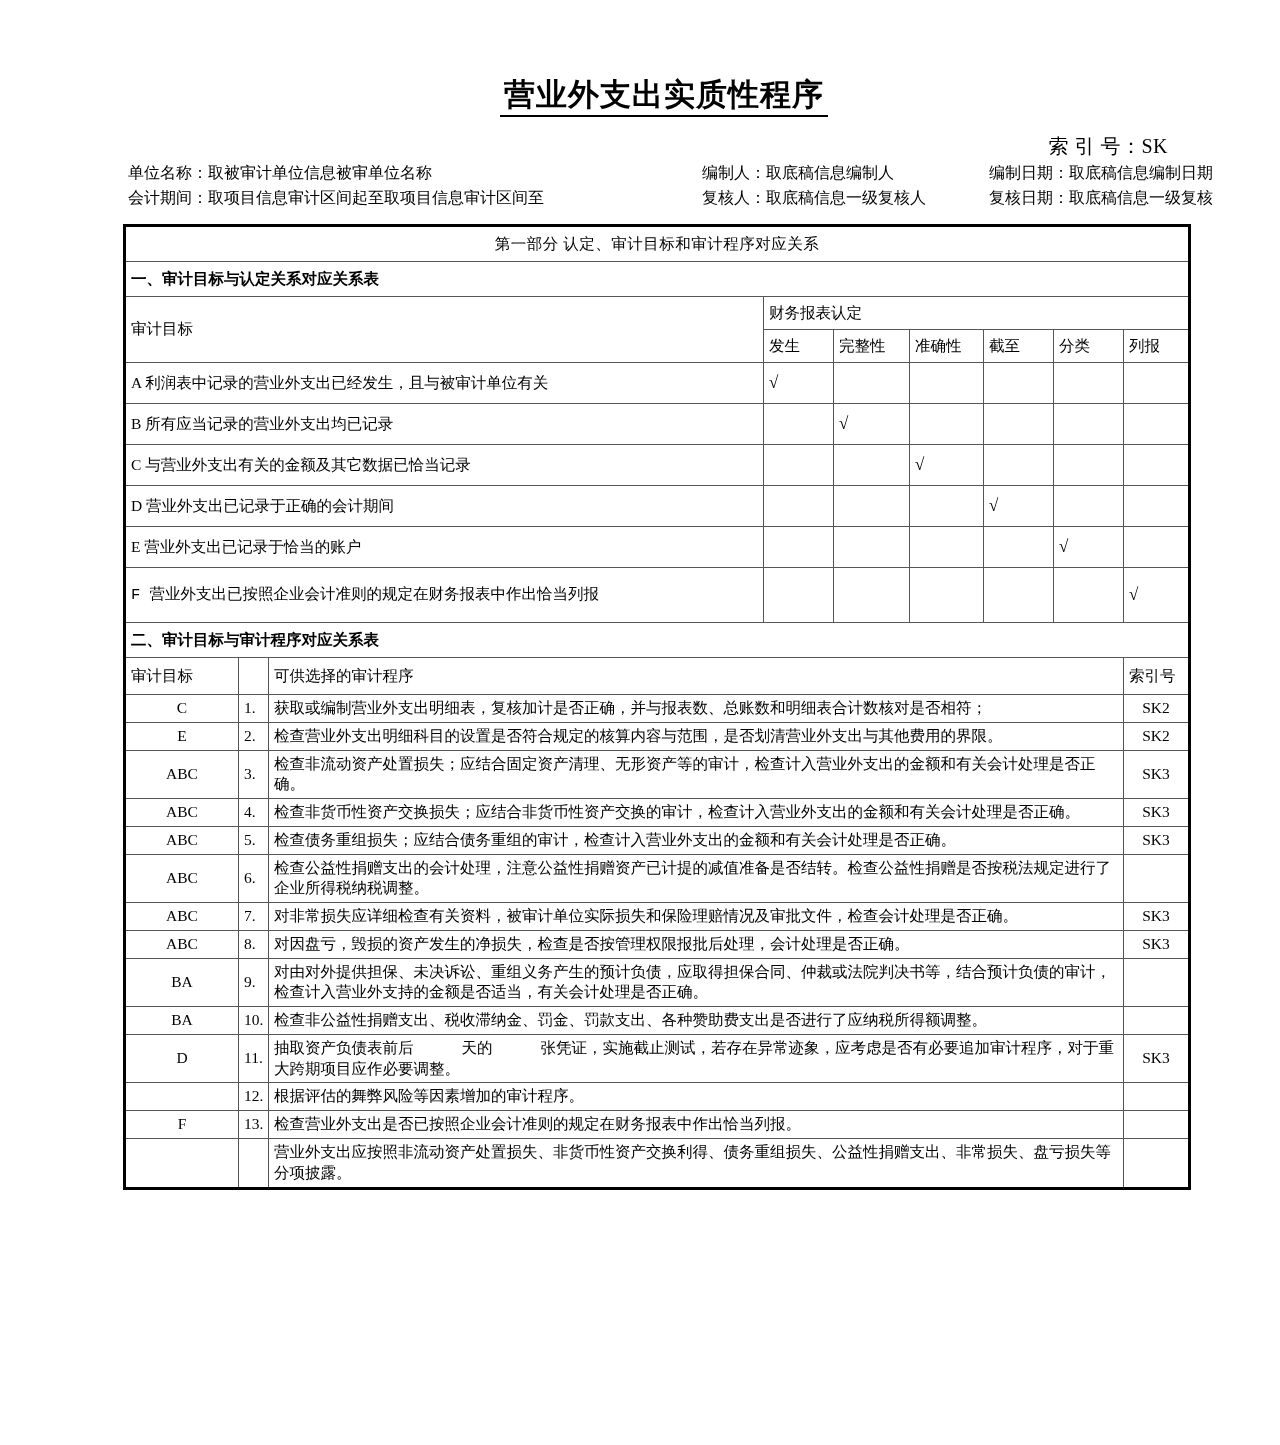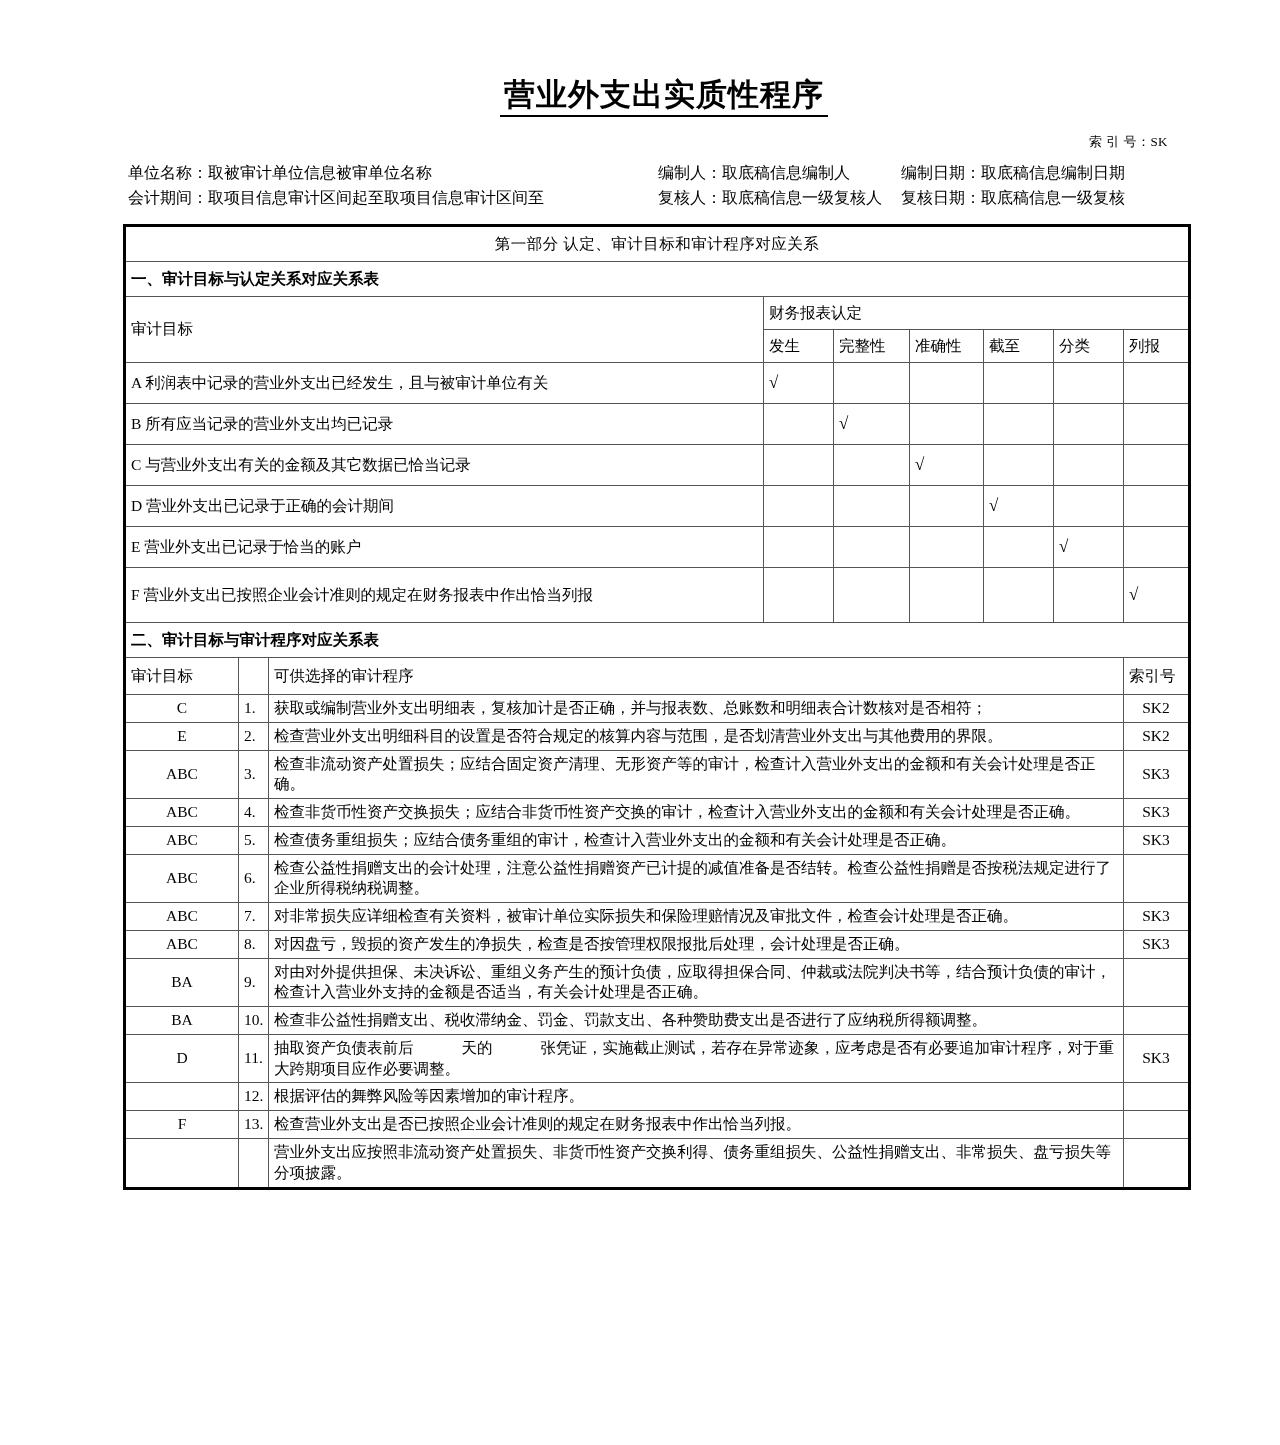--- a/index.html
+++ b/index.html
@@ -29,36 +29,37 @@
     letter-spacing: 1px;
     border-bottom: 2px solid #000;
     padding: 0 4px 3px 4px;
     line-height: 1.1;
   }
 
   .index-line {
     position: absolute;
     top: 133px;
     right: 112px;
-    font-size: 13px;
+    font-size: 20px;
     letter-spacing: 0.5px;
   }
 
   
   .meta {
     position: absolute;
     top: 160px;
     left: 128px;
     right: 100px;
     font-size: 16px;
     line-height: 25px;
   }
   .meta-row {
     display: flex;
     white-space: nowrap;
+    gap: 44px;
   }
   .meta-col-left { width: 530px; flex: none; }
   .meta-col-mid  { width: 243px; flex: none; }
   .meta-col-right{ flex: 1; }
 
   
   table.sheet {
     position: absolute;
     top: 224px;
     left: 123px;
@@ -202,21 +203,21 @@
       <tr>
         <td class="c-left outer-left" colspan="3" style="height:34px;">E 营业外支出已记录于恰当的账户</td>
         <td class="c-center tick"></td>
         <td class="c-center tick"></td>
         <td class="c-center tick"></td>
         <td class="c-center tick"></td>
         <td class="c-center tick">√</td>
         <td class="c-center tick outer-right"></td>
       </tr>
       <tr>
-        <td class="c-left outer-left" colspan="3" style="height:48px;">F 营业外支出已按照企业会计准则的规定在财务报表中作出恰当列报</td>
+        <td class="c-left outer-left" colspan="3" style="height:48px;font-family:Liberation Mono, monospace;">F 营业外支出已按照企业会计准则的规定在财务报表中作出恰当列报</td>
         <td class="c-center tick"></td>
         <td class="c-center tick"></td>
         <td class="c-center tick"></td>
         <td class="c-center tick"></td>
         <td class="c-center tick"></td>
         <td class="c-center tick outer-right">√</td>
       </tr>
       <tr>
         <td class="sec-head outer-left outer-right" colspan="9">二、审计目标与审计程序对应关系表</td>
       </tr>

